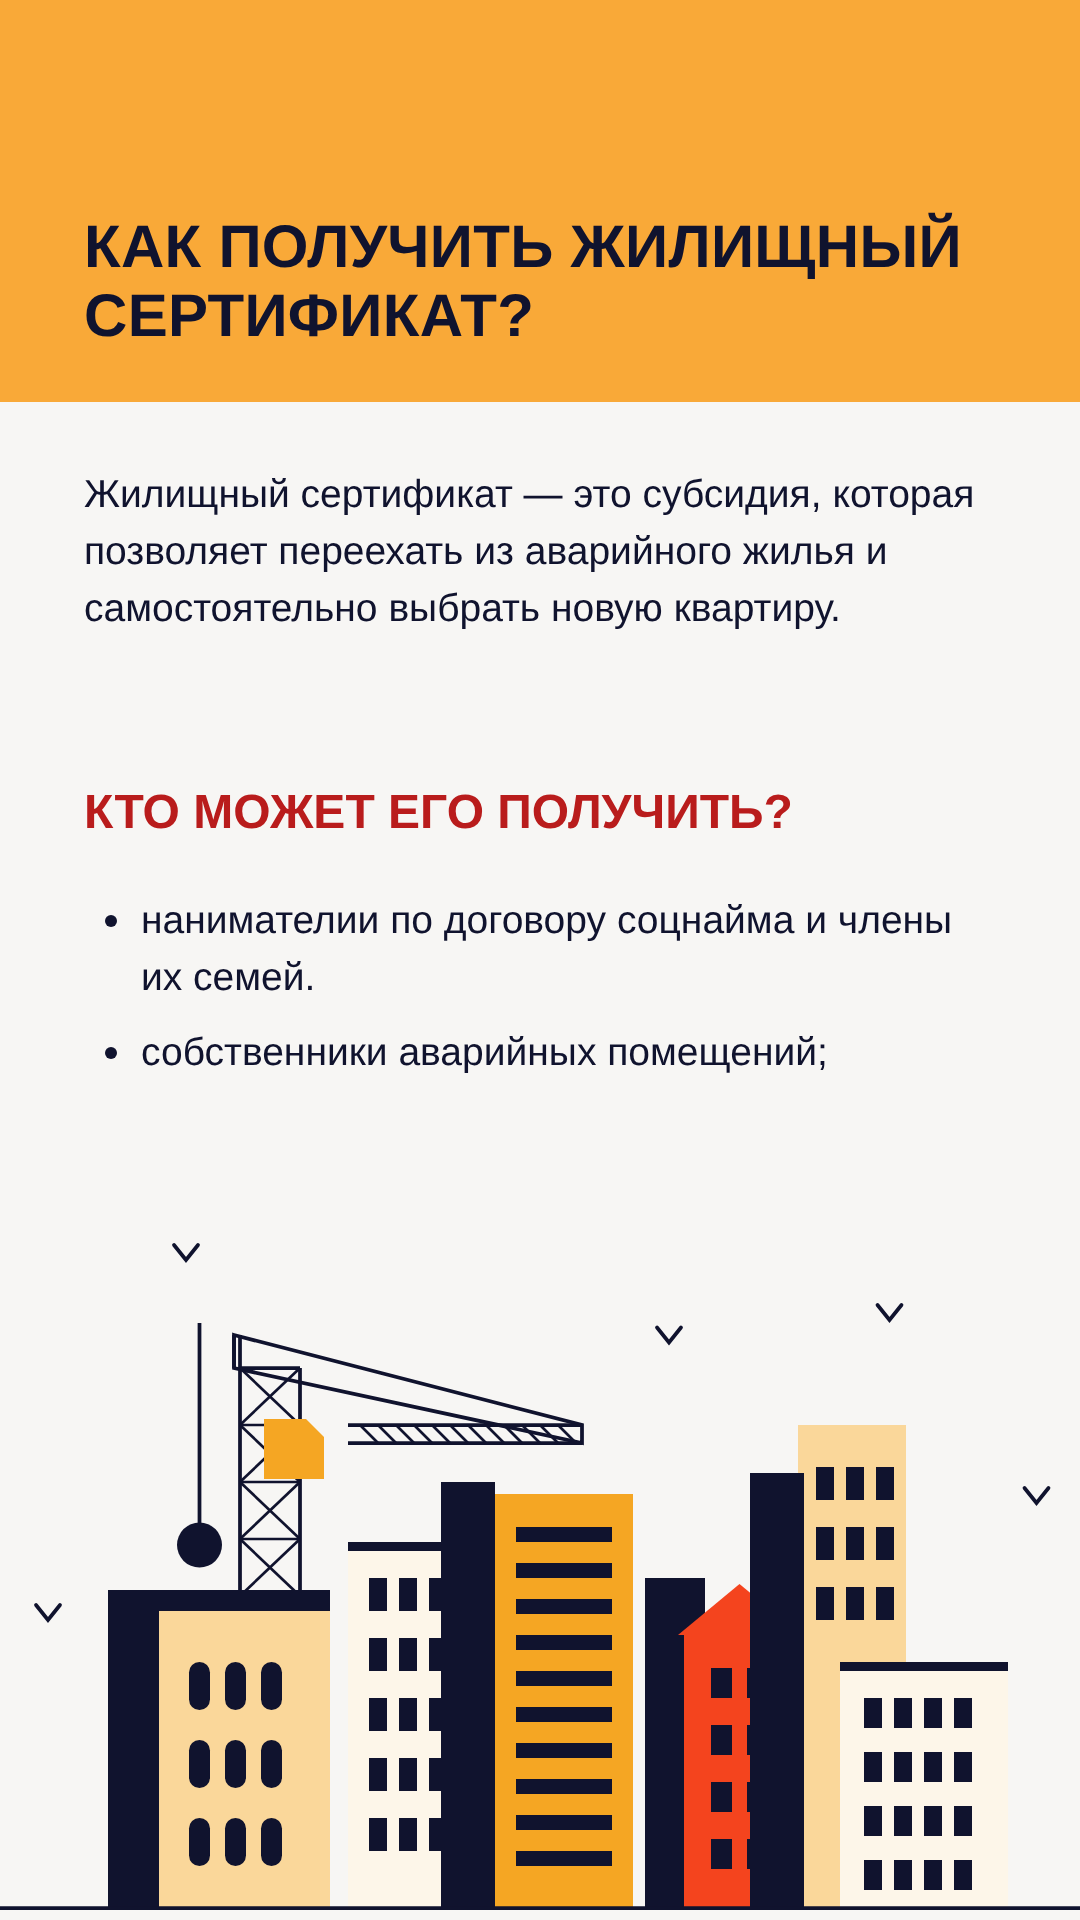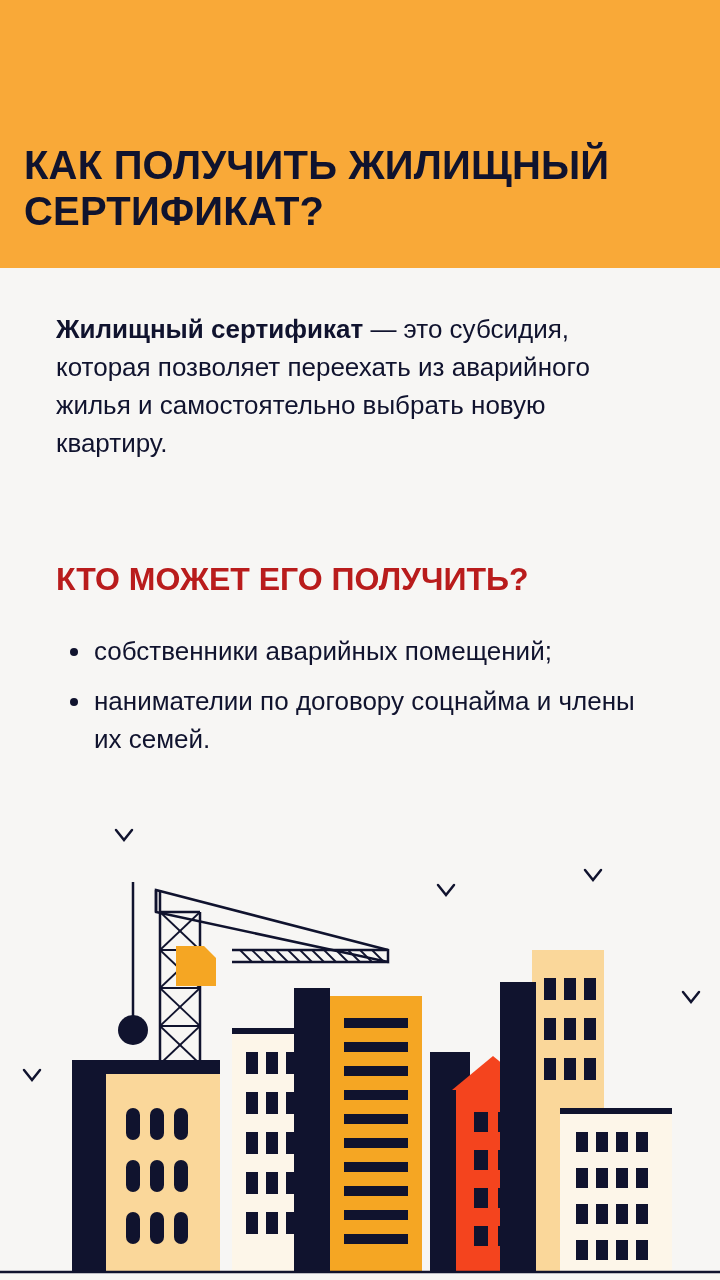--- a/index.html
+++ b/index.html
@@ -21,21 +21,21 @@
     background: #f7f6f4;
     overflow: hidden;
   }
 
   
   .header {
     width: 720px;
     height: 268px;
     background: #f9a938;
     box-sizing: border-box;
-    padding: 0 24px;
+    padding: 0 56px;
     display: flex;
     flex-direction: column;
     justify-content: flex-end;
   }
   .header-title {
     font-size: 40px;
     line-height: 46px;
     font-weight: bold;
     color: #10132e;
     letter-spacing: 0.2px;
@@ -50,21 +50,21 @@
     padding: 42px 56px 0 56px;
   }
   .intro-text {
     font-size: 26px;
     line-height: 38px;
     color: #10132e;
     margin: 0;
     max-width: 600px;
   }
   .intro-text b {
-    font-weight: bold;
+    font-weight: normal;
   }
 
   
   .section {
     box-sizing: border-box;
     padding: 98px 56px 0 56px;
   }
   .section-title {
     font-size: 32px;
     line-height: 38px;
@@ -123,22 +123,22 @@
     <h1 class="header-title">КАК ПОЛУЧИТЬ ЖИЛИЩНЫЙ СЕРТИФИКАТ?</h1>
   </header>
 
   <div class="intro">
     <p class="intro-text"><b>Жилищный сертификат</b><span> — это субсидия, которая позволяет переехать из аварийного жилья и самостоятельно выбрать новую квартиру.</span></p>
   </div>
 
   <div class="section">
     <h2 class="section-title">КТО МОЖЕТ ЕГО ПОЛУЧИТЬ?</h2>
     <ul class="bullets">
+      <li class="bullet-item">нанимателии по договору соцнайма и члены их семей.</li>
       <li class="bullet-item">собственники аварийных помещений;</li>
-      <li class="bullet-item">нанимателии по договору соцнайма и члены их семей.</li>
     </ul>
   </div>
 
   <div class="illustration">
     <svg viewBox="0 0 720 460" xmlns="http://www.w3.org/2000/svg">
 
       <g stroke="#10132e" stroke-width="2.5" fill="none" stroke-linecap="round">
         <polyline points="116,10 124,20 132,10"></polyline>
         <polyline points="585,50 593,60 601,50"></polyline>
         <polyline points="438,65 446,75 454,65"></polyline>

